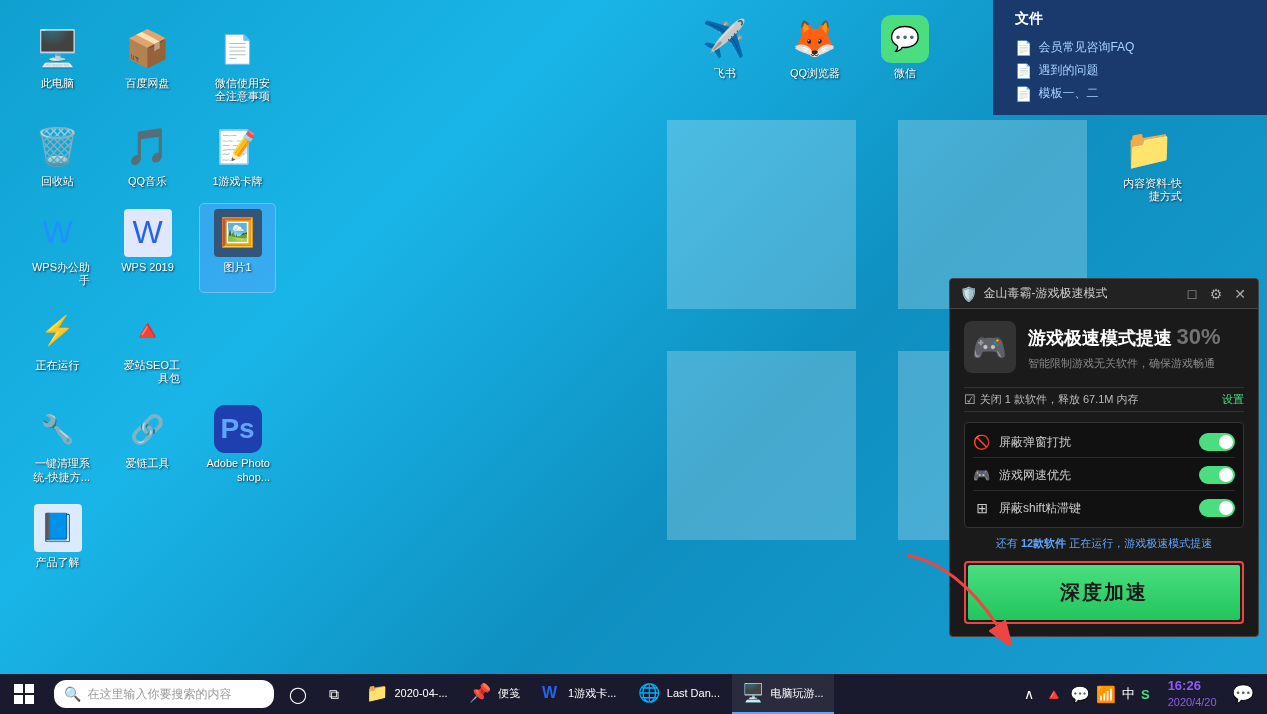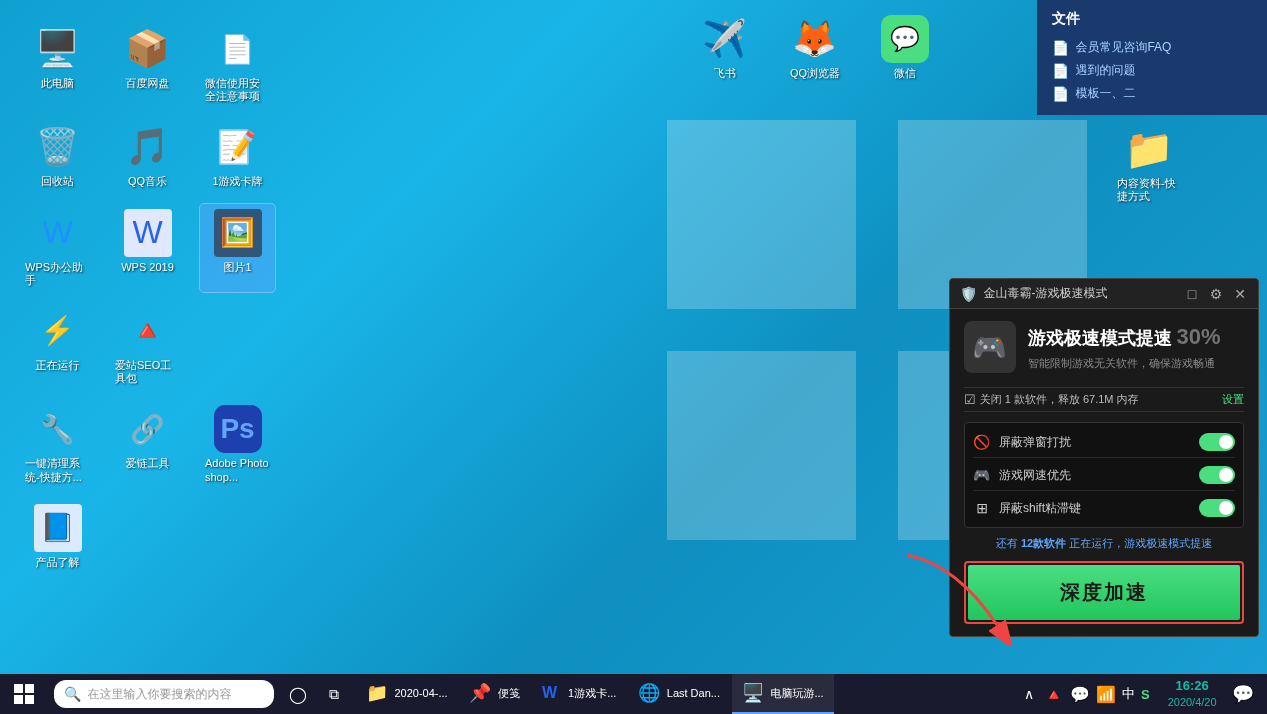--- a/index.html
+++ b/index.html
@@ -65,21 +65,21 @@
       display: flex;
       align-items: center;
       justify-content: center;
       font-size: 36px;
       margin-bottom: 4px;
     }
 
     .icon-label {
       color: white;
       font-size: 11px;
-      text-align: left;
+      text-align: right;
       text-shadow: 1px 1px 2px rgba(0,0,0,0.8);
       line-height: 1.2;
       word-break: break-all;
     }
 
     
     .desktop-icons-right {
       position: absolute;
       top: 5px;
       left: 680px;
@@ -95,23 +95,23 @@
       align-items: center;
       cursor: pointer;
       width: 70px;
     }
 
     
     .file-panel {
       position: absolute;
       top: 0;
       right: 0;
-      width: 230px;
+      width: 274px;
       background: #1a3a6e;
-      padding: 10px 15px;
+      padding: 10px 22px;
       color: white;
     }
     .file-panel-title {
       font-size: 14px;
       color: white;
       margin-bottom: 8px;
       font-weight: bold;
     }
     .file-panel-item {
       display: flex;
@@ -440,22 +440,22 @@
       padding: 0 6px;
     }
 
     .tray-icon {
       font-size: 16px;
       color: white;
       cursor: pointer;
     }
 
     .taskbar-clock {
-      text-align: center;
-      color: #14b8a6;
+      text-align: left;
+      color: #8b5cf6;
       padding: 0 8px;
       cursor: pointer;
       line-height: 1.3;
     }
 
     .clock-time {
       font-size: 13px;
       font-weight: bold;
     }
 

